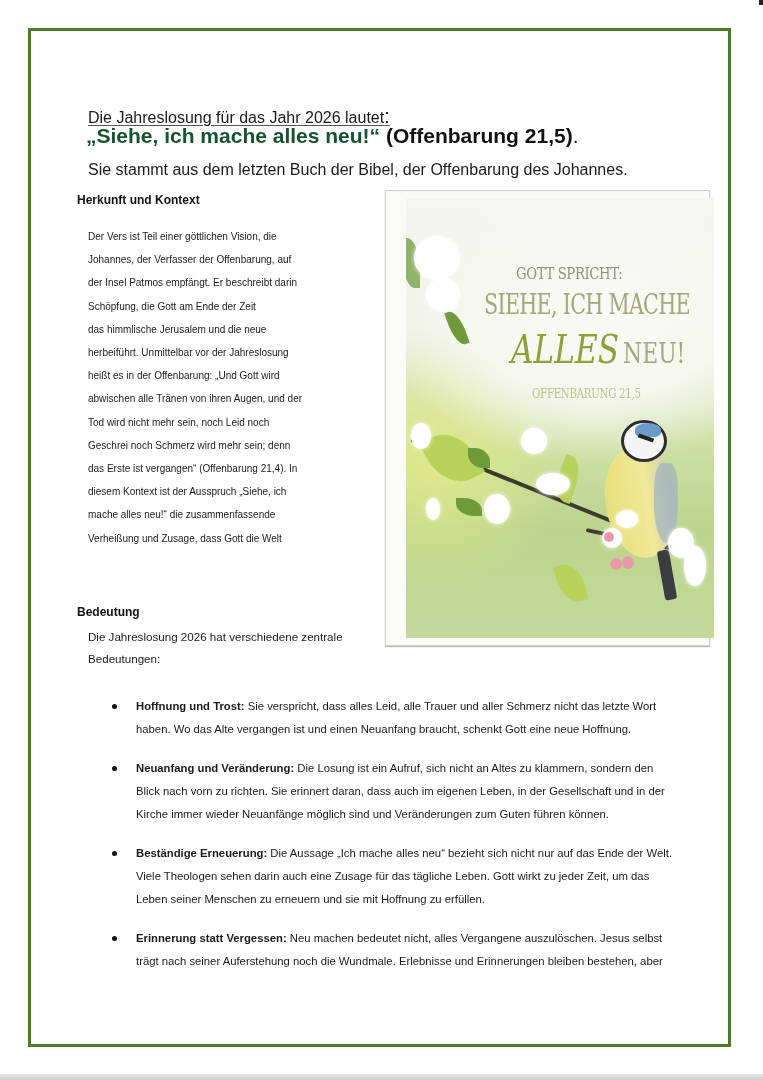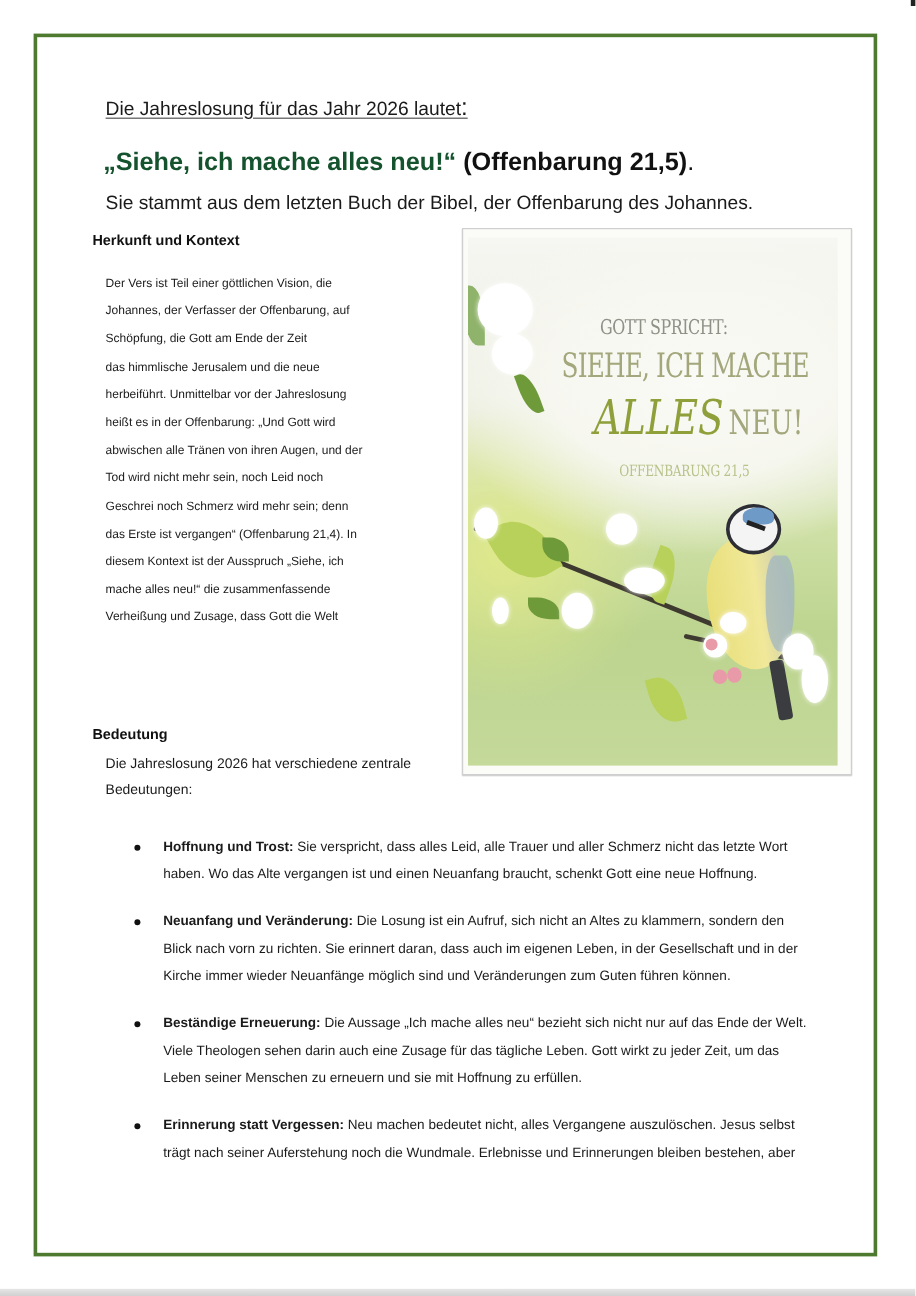--- a/index.html
+++ b/index.html
@@ -8,21 +8,21 @@
 
   .page-frame {
     position: absolute; left: 28px; top: 28px; width: 703px; height: 1019px;
     border: 3px solid #4d7a2f;
   }
   .corner-mark { position: absolute; right: 0; top: 0; width: 4px; height: 5px; background: #222; }
   .scan-edge { position: absolute; left: 0; right: 0; top: 1074px; height: 6px;
     background: linear-gradient(#e6e6e6, #d0d0d0); }
 
   .intro-line {
-    position: absolute; left: 88px; top: 79px; font-size: 16px; color: #1a1a1a;
+    position: absolute; left: 88px; top: 105px; font-size: 16px; color: #1a1a1a;
     text-decoration: underline; text-decoration-color: #555; text-underline-offset: 2px;
   }
   .intro-colon { font-size: 20px; }
 
   .title-line { position: absolute; left: 86px; top: 124px; font-size: 21px; font-weight: bold; white-space: nowrap; }
   .title-quote { color: #14532d; }
   .title-ref { color: #111; }
   .title-dot { font-weight: normal; color: #111; }
 
   .subtitle { position: absolute; left: 88px; top: 161px; font-size: 16px; color: #1a1a1a; white-space: nowrap; }
@@ -46,21 +46,21 @@
   .bullet-dot { position: absolute; left: 0; top: 9px; width: 5px; height: 5px; border-radius: 50%; background: #111; }
   .bullet-item b { font-weight: bold; }
   .bullet-item .ln { display: block; white-space: nowrap; }
 
   
   .card {
     position: absolute; left: 385px; top: 190px; width: 325px; height: 456px;
     background: #fbfbf8; border: 1px solid #cfcfcf; box-shadow: 0 1px 1px #bbb;
   }
   .card-pic {
-    position: absolute; left: 4px; top: 7px; width: 308px; height: 440px; overflow: hidden;
+    position: absolute; left: 20px; top: 7px; width: 308px; height: 440px; overflow: hidden;
     background:
       radial-gradient(ellipse 70% 32% at 62% 28%, rgba(250,250,246,0.98) 0%, rgba(248,248,242,0.9) 55%, rgba(240,244,226,0) 100%),
       radial-gradient(ellipse 60% 40% at 10% 60%, #dfe88a 0%, rgba(223,232,138,0) 70%),
       linear-gradient(180deg, #f6f6f2 0%, #eef0e4 30%, #cfe0a6 55%, #bcd48f 75%, #c4d99a 100%);
   }
   .card-text { position: absolute; left: 0; right: 0; text-align: center; font-family: "DejaVu Serif", serif; }
   .ct-1 { top: 65px; left: 110px; right: auto; font-size: 17px; color: #8d9186; letter-spacing: -0.5px; transform: scaleX(0.78); transform-origin: left; white-space: nowrap; }
   .ct-2 { top: 90px; left: 78px; right: auto; font-size: 28px; color: #a3a77b; letter-spacing: -1px; transform: scaleX(0.74); transform-origin: left; white-space: nowrap; }
   .ct-3 { top: 128px; left: 105px; right: auto; white-space: nowrap; transform: scaleX(0.78); transform-origin: left; }
   .ct-3 .alles { font-size: 40px; font-style: italic; color: #8f9f3a; }
@@ -96,20 +96,21 @@
   <span class="title-ref">(Offenbarung 21,5)</span><span class="title-dot">.</span>
 </div>
 
 <div class="subtitle">Sie stammt aus dem letzten Buch der Bibel, der Offenbarung des Johannes.</div>
 
 <div class="section-heading h-herkunft">Herkunft und Kontext</div>
 
 <div class="context-para">
   <span>Der Vers ist Teil einer göttlichen Vision, die</span>
   <span>Johannes, der Verfasser der Offenbarung, auf</span>
+  <span>der Insel Patmos empfängt. Er beschreibt darin</span>
   <span>Schöpfung, die Gott am Ende der Zeit</span>
   <span>das himmlische Jerusalem und die neue</span>
   <span>herbeiführt. Unmittelbar vor der Jahreslosung</span>
   <span>heißt es in der Offenbarung: „Und Gott wird</span>
   <span>abwischen alle Tränen von ihren Augen, und der</span>
   <span>Tod wird nicht mehr sein, noch Leid noch</span>
   <span>Geschrei noch Schmerz wird mehr sein; denn</span>
   <span>das Erste ist vergangen“ (Offenbarung 21,4). In</span>
   <span>diesem Kontext ist der Ausspruch „Siehe, ich</span>
   <span>mache alles neu!“ die zusammenfassende</span>

